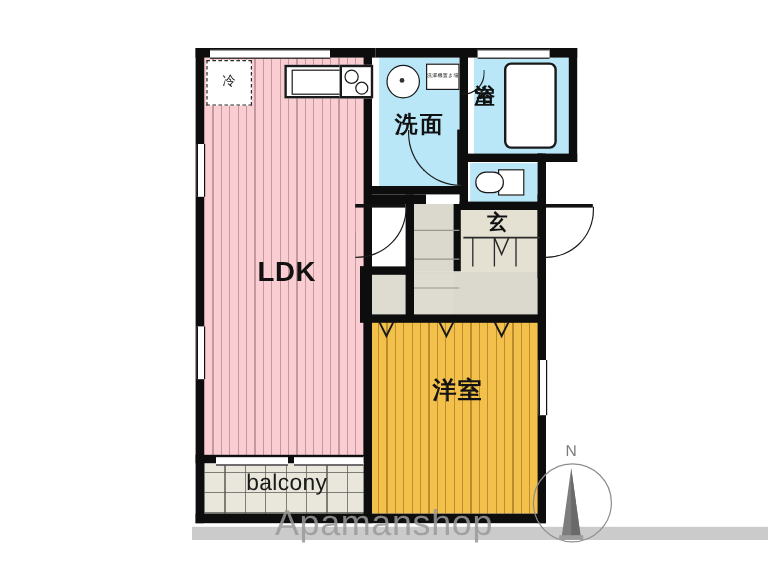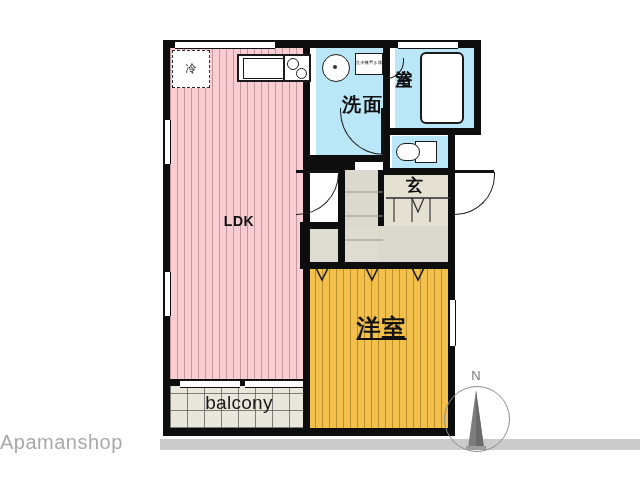--- a/index.html
+++ b/index.html
@@ -49,34 +49,34 @@
   
   .win{position:absolute;background:#ffffff;border-top:1.5px solid #111;border-bottom:1.5px solid #111;}
   .win2{position:absolute;background:#ffffff;border-left:1.5px solid #111;border-right:1.5px solid #111;}
 
   
   .swing{position:absolute;border:1.6px solid #1d1d1d;background:transparent;}
 
   
   .lbl{position:absolute;color:#111;text-align:center;line-height:1.12;
        white-space:nowrap;font-weight:700;}
-  .lbl-ldk{font-size:14px;letter-spacing:.5px;}
-  .lbl-room{font-size:24px;letter-spacing:1px;text-decoration:underline;}
+  .lbl-ldk{font-size:23px;letter-spacing:.5px;}
+  .lbl-room{font-size:20px;letter-spacing:1px;}
   .lbl-jp{font-size:19px;letter-spacing:2px;}
   .lbl-jp-sm{font-size:17px;letter-spacing:1px;}
   .lbl-tiny{font-size:4.2px;letter-spacing:.2px;font-weight:400;color:#222;}
   .lbl-bal{font-size:19px;font-weight:400;letter-spacing:.3px;color:#1a1a1a;}
   .lbl-fr{font-size:11px;font-weight:400;letter-spacing:0;}
 
   
   .vstack{display:flex;flex-direction:column;align-items:center;line-height:1.0;}
 
   
-  #wm{position:absolute;left:0;right:0;bottom:26px;
-      font-size:20px;color:#9a9a9a;font-weight:400;letter-spacing:.5px;
+  #wm{position:absolute;left:0;right:0;bottom:26px;text-align:center;
+      font-size:30px;color:#9a9a9a;font-weight:400;letter-spacing:.5px;
       opacity:.85;}
   #wmbar{position:absolute;left:160px;width:480px;bottom:30px;height:11px;
          background:#b9b9b9;opacity:.75;}
 
   
   #compass{position:absolute;left:440px;top:368px;width:72px;height:92px;}
   #compass .ring{position:absolute;left:4px;top:18px;width:64px;height:64px;
                  border:1.4px solid #8d8d8d;border-radius:50%;}
   #compass .nlabel{position:absolute;left:0;top:0;width:72px;text-align:center;
                    font-size:13px;color:#7a7a7a;}
@@ -207,21 +207,21 @@
   </svg>
 
   <div class="lbl lbl-ldk" style="left:170px;top:214px;width:138px;">
     <div>LDK</div>
   </div>
 
   <div class="lbl lbl-room" style="left:308px;top:315px;width:147px;">
     <div>洋室</div>
   </div>
 
-  <div class="lbl lbl-jp" style="left:316px;top:94px;width:68px;text-align:right;">
+  <div class="lbl lbl-jp" style="left:316px;top:94px;width:68px;">
     <span>洗面</span>
   </div>
 
   <div class="lbl lbl-jp-sm vstack" style="left:391px;top:56px;width:26px;">
     <span style="writing-mode:vertical-rl;text-orientation:upright;">浴室</span>
   </div>
 
   <div class="lbl lbl-jp-sm" style="left:390px;top:176px;width:50px;">
     <span>玄</span>
   </div>

